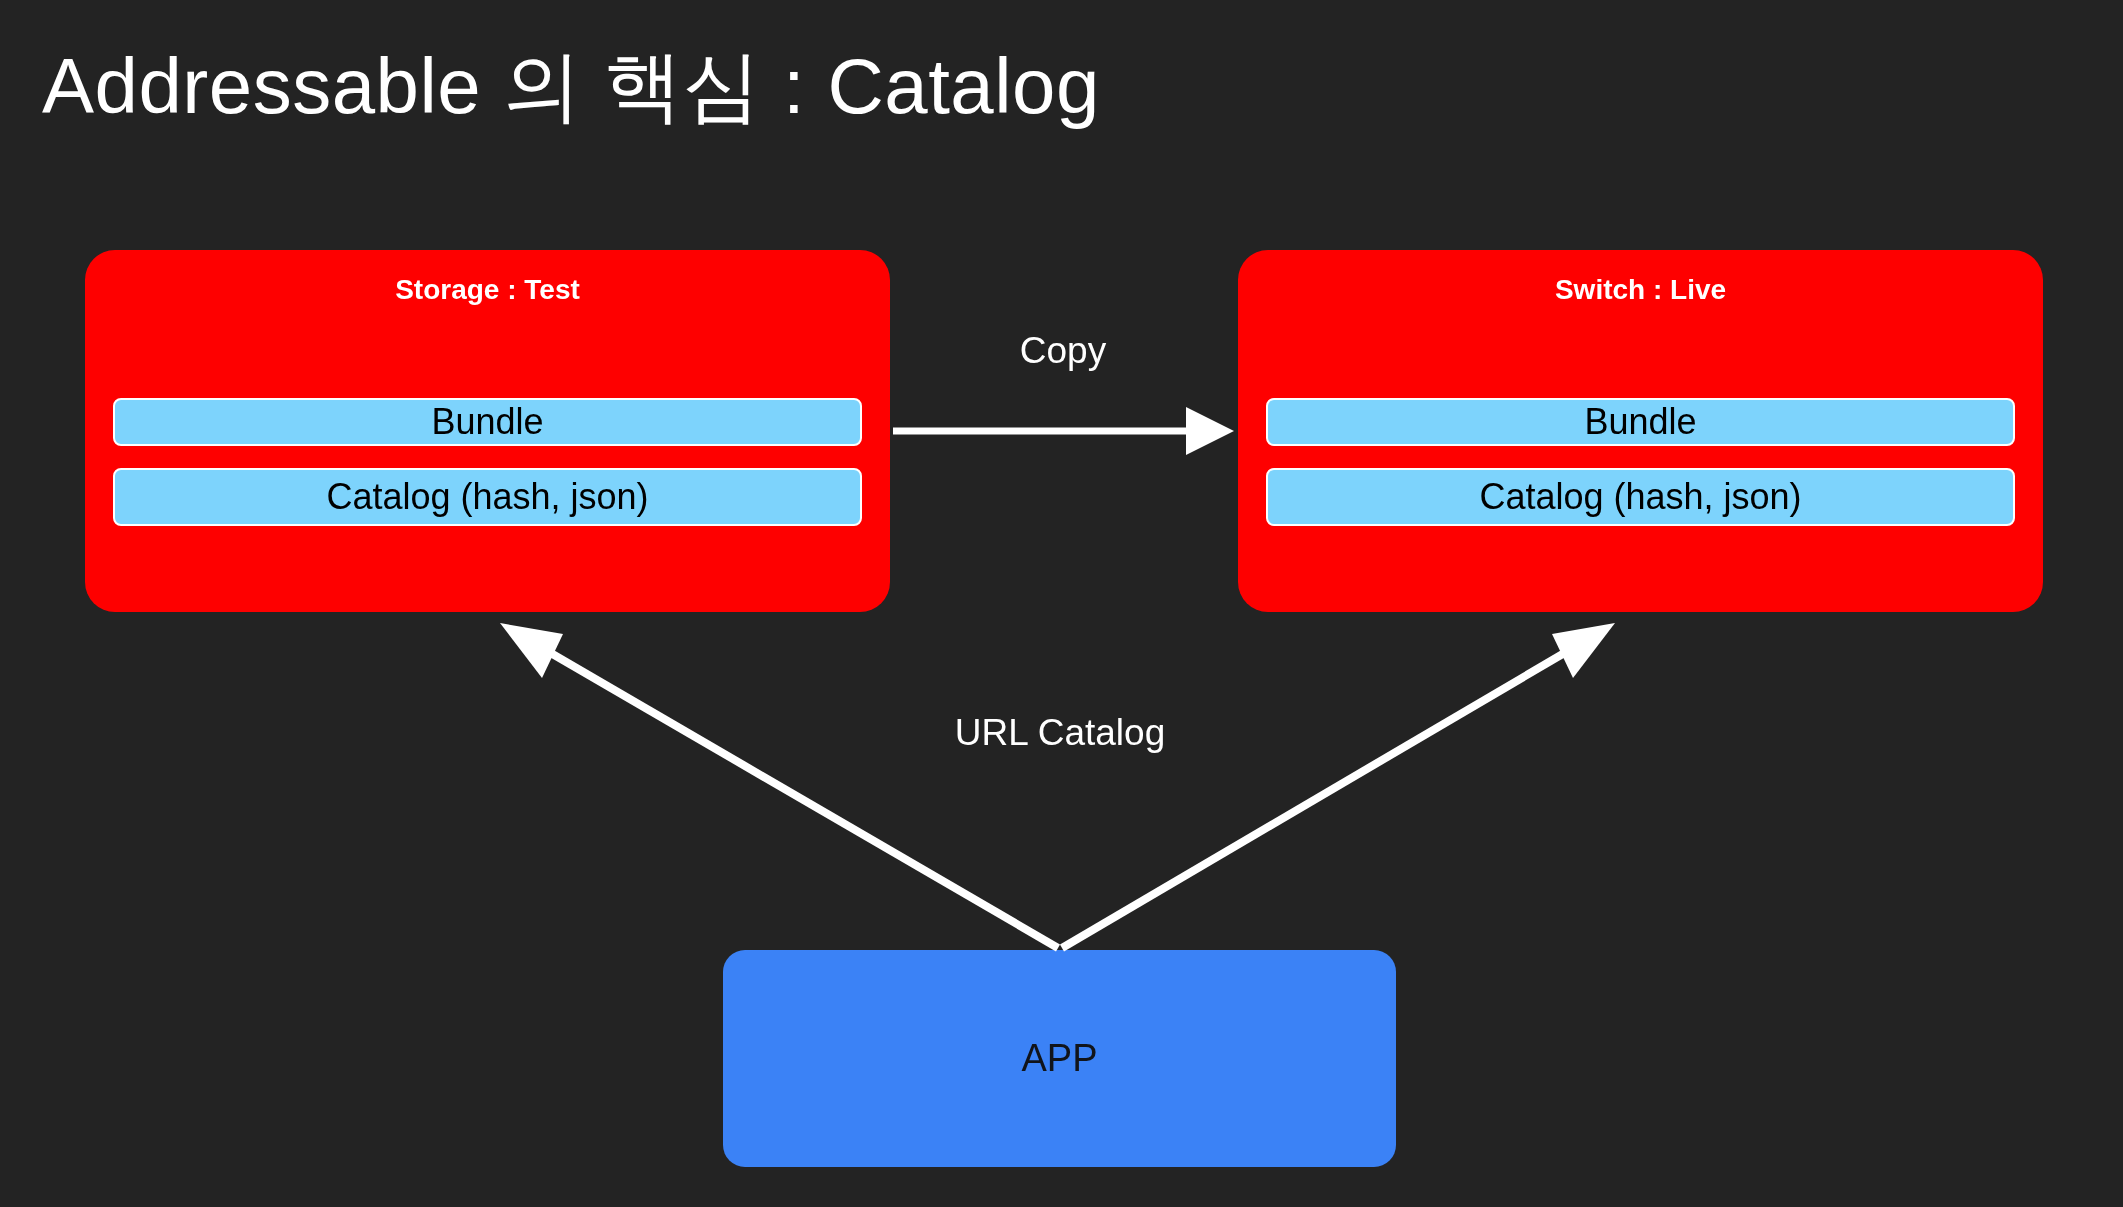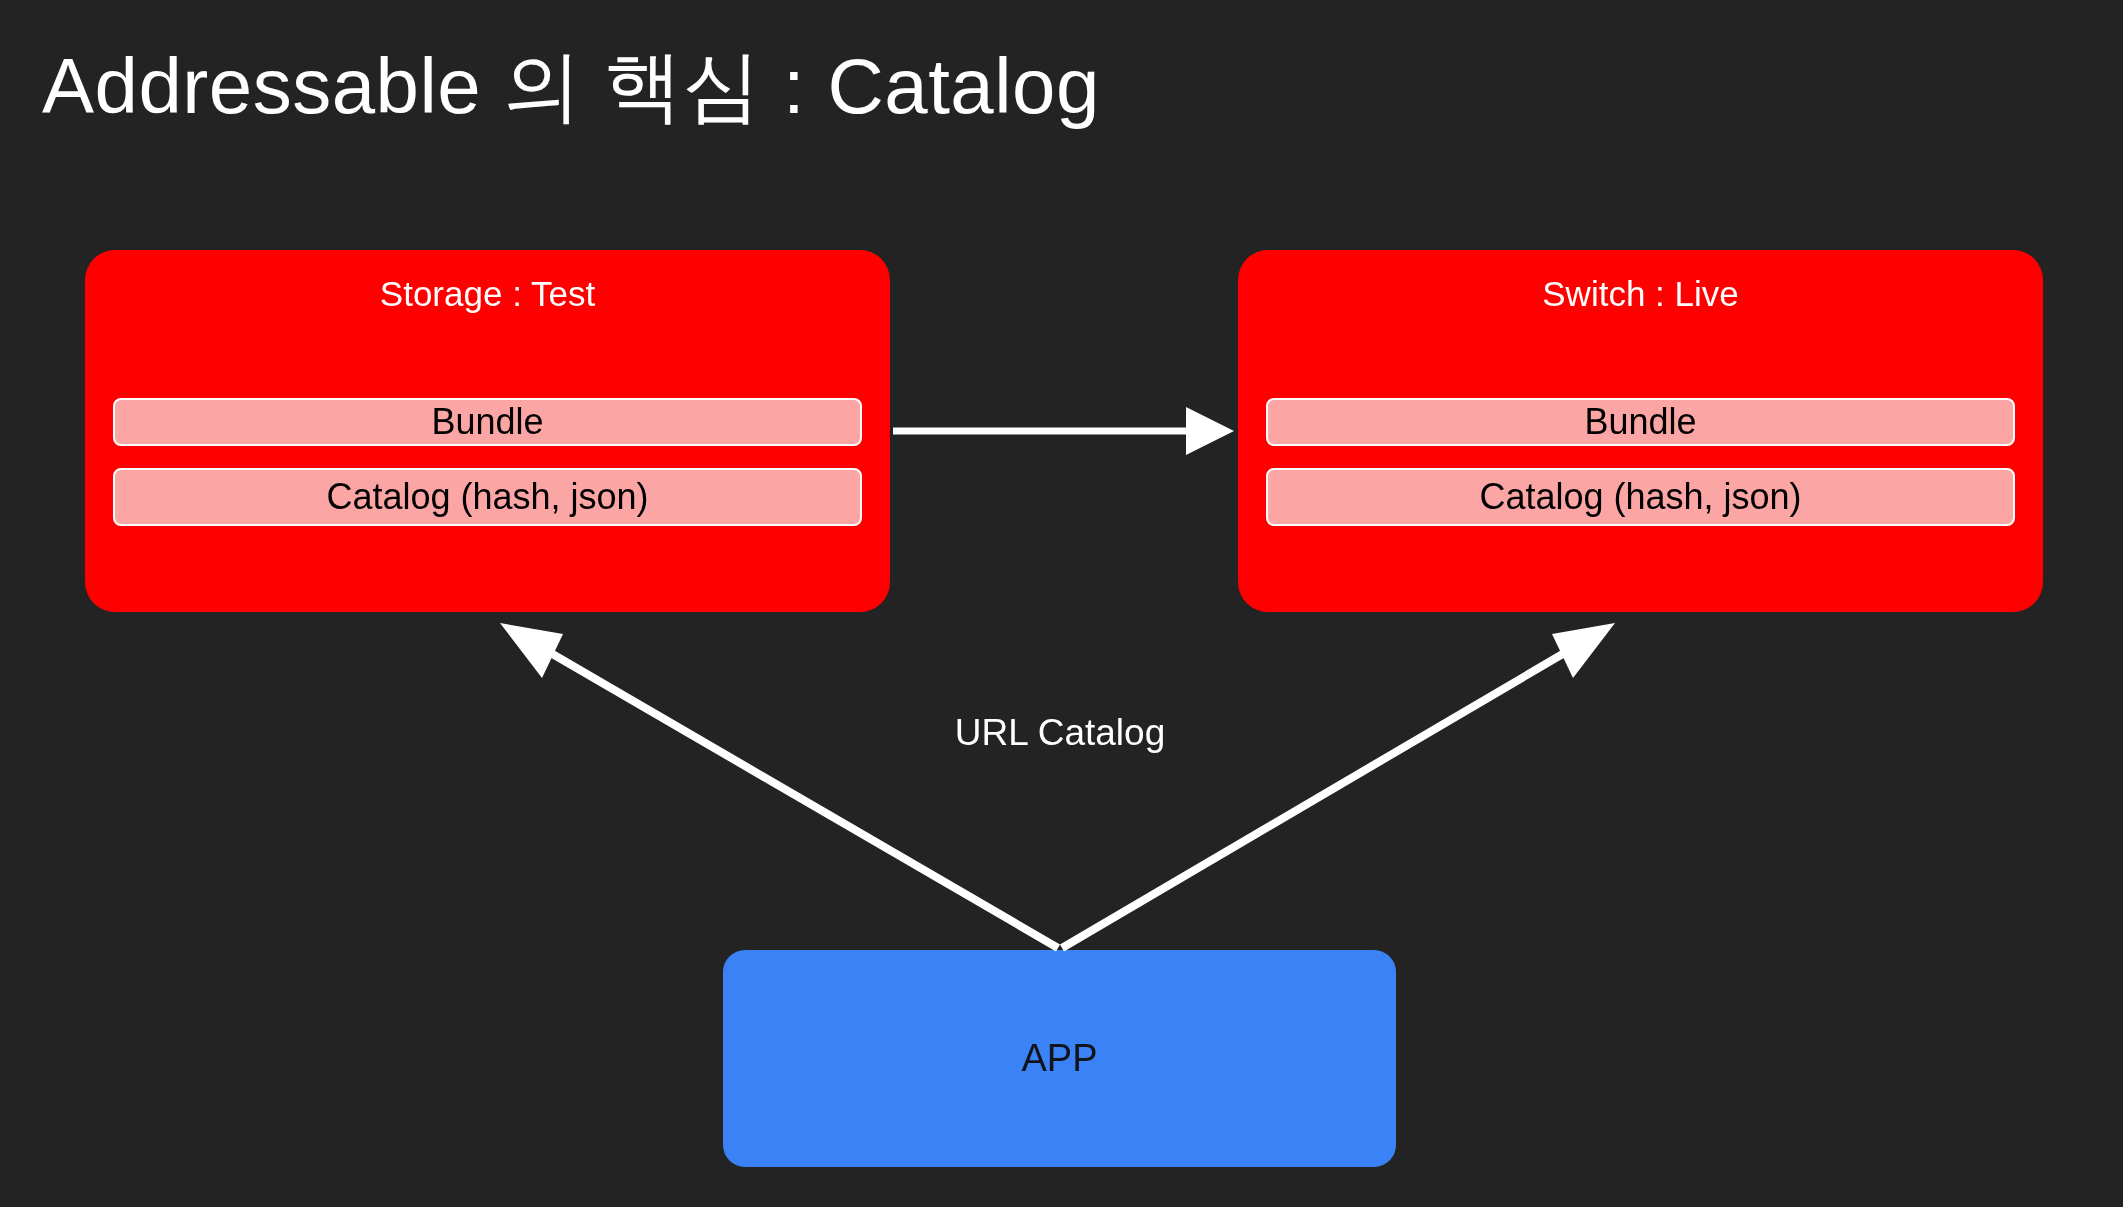--- a/index.html
+++ b/index.html
@@ -39,29 +39,30 @@
   #storage-test  { left: 85px;  top: 250px; width: 805px; height: 362px; }
   #storage-live  { left: 1238px; top: 250px; width: 805px; height: 362px; }
 
   .storage-title {
     position: absolute;
     left: 0;
     right: 0;
     top: 24px;
     text-align: center;
     color: #ffffff;
-    font-size: 35px;
+    font-size: 28px;
     white-space: nowrap;
+    font-weight: bold;
   }
 
   .bar {
     position: absolute;
     left: 28px;
     right: 28px;
-    background: #fca5a5;
+    background: #7dd3fc;
     border: 2px solid #ffffff;
     border-radius: 8px;
     box-sizing: border-box;
     color: #000000;
     font-size: 36px;
     display: flex;
     align-items: center;
     justify-content: center;
     white-space: nowrap;
   }
@@ -120,20 +121,21 @@
   </div>
 
   <div class="storage-box" id="storage-live">
     <div class="storage-title">Switch : Live</div>
     <div class="bar bar-bundle">Bundle</div>
     <div class="bar bar-catalog">Catalog (hash, json)</div>
   </div>
 
   <div id="app-box">APP</div>
 
+  <div class="edge-label" id="label-copy">Copy</div>
 
   <div class="edge-label" id="label-url-switch">URL Catalog</div>
 
   <svg id="arrows" viewBox="0 0 2123 1207">
 
     <g>
       <line x1="893" y1="431" x2="1196" y2="431" stroke="#ffffff" stroke-width="7"></line>
       <polygon points="1234,431 1186,407 1186,455" fill="#ffffff"></polygon>
     </g>
 

